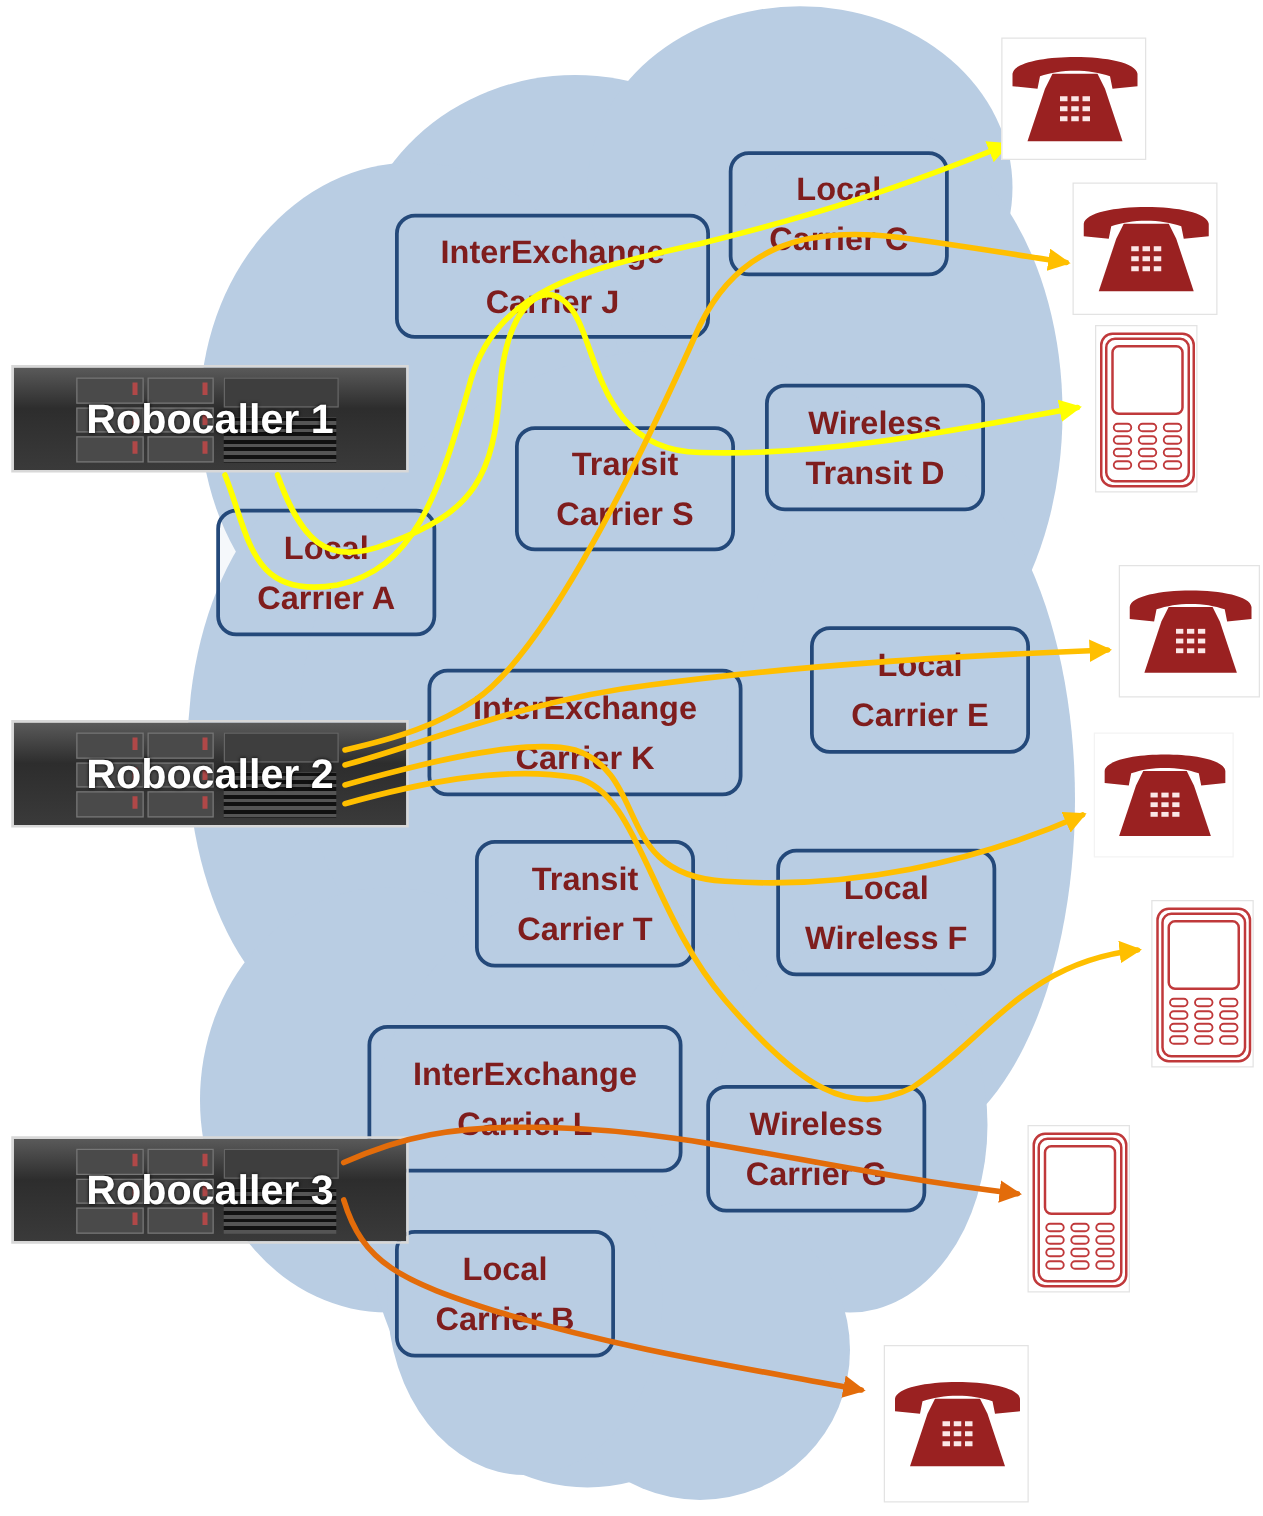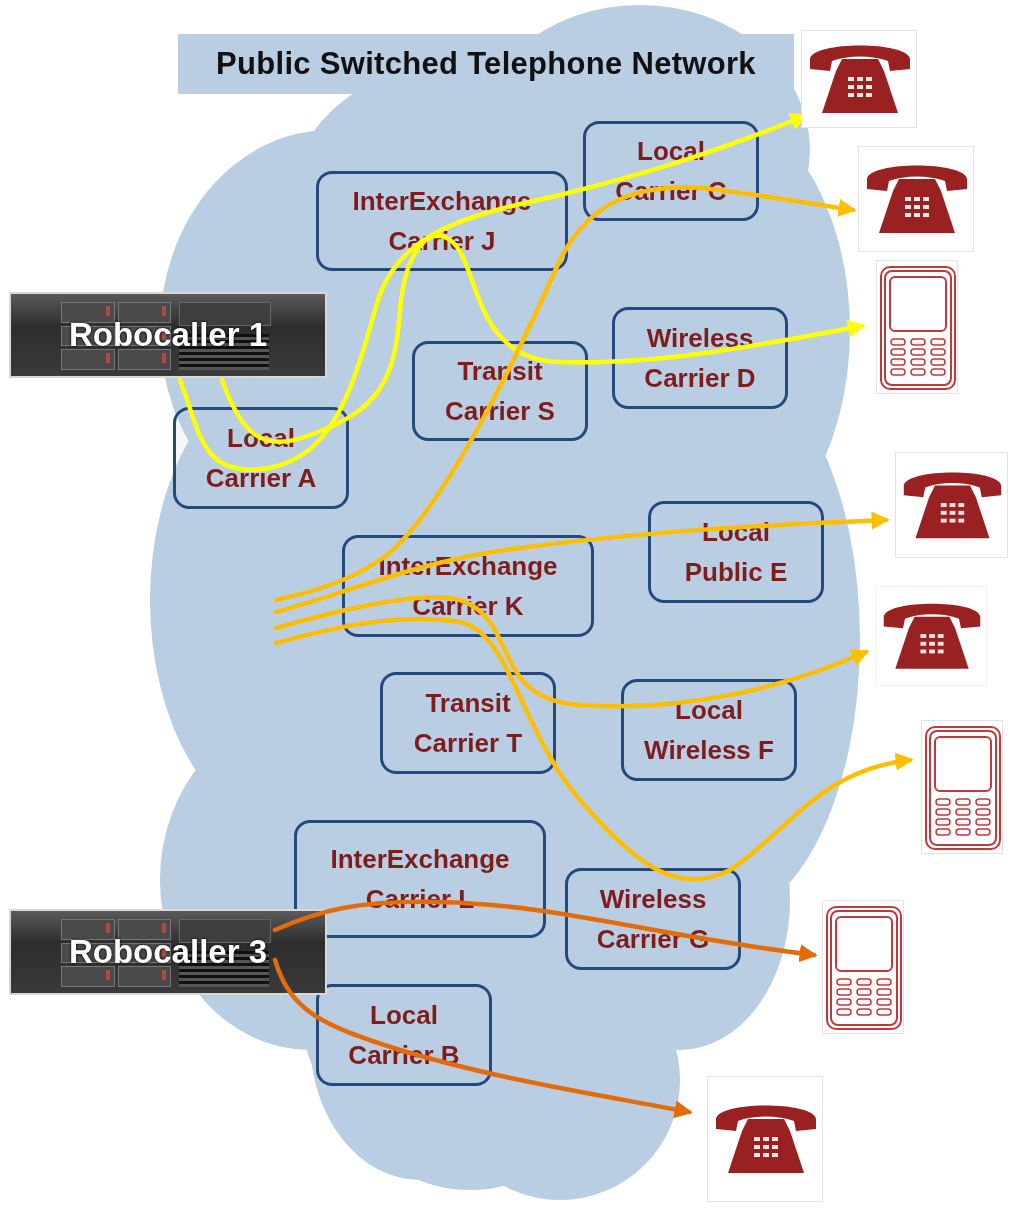--- a/index.html
+++ b/index.html
@@ -32,49 +32,48 @@
       <ellipse cx="540" cy="580" rx="300" ry="300"></ellipse>
       <ellipse cx="720" cy="640" rx="140" ry="280"></ellipse>
       <ellipse cx="310" cy="880" rx="150" ry="170"></ellipse>
       <ellipse cx="470" cy="950" rx="180" ry="240"></ellipse>
       <ellipse cx="680" cy="900" rx="110" ry="150"></ellipse>
       <ellipse cx="560" cy="1080" rx="120" ry="120"></ellipse>
       <ellipse cx="420" cy="1040" rx="110" ry="140"></ellipse>
     </g>
   </svg>
 
-  <div class="title-bar">Public Switched Telephone Network</div>
 
   <div class="carrier" style="left:316px;top:171px;width:252px;height:100px;">
     <span>InterExchange</span>
     <span>Carrier J</span>
   </div>
   <div class="carrier" style="left:583px;top:121px;width:176px;height:100px;">
     <span>Local</span>
     <span>Carrier C</span>
   </div>
   <div class="carrier" style="left:412px;top:341px;width:176px;height:100px;">
     <span>Transit</span>
     <span>Carrier S</span>
   </div>
   <div class="carrier" style="left:612px;top:307px;width:176px;height:102px;">
     <span>Wireless</span>
-    <span>Carrier D</span>
+    <span>Transit D</span>
   </div>
   <div class="carrier" style="left:173px;top:407px;width:176px;height:102px;">
     <span>Local</span>
     <span>Carrier A</span>
   </div>
   <div class="carrier" style="left:342px;top:535px;width:252px;height:102px;">
     <span>InterExchange</span>
     <span>Carrier K</span>
   </div>
   <div class="carrier" style="left:648px;top:501px;width:176px;height:102px;">
     <span>Local</span>
-    <span>Public E</span>
+    <span>Carrier E</span>
   </div>
   <div class="carrier" style="left:380px;top:672px;width:176px;height:102px;">
     <span>Transit</span>
     <span>Carrier T</span>
   </div>
   <div class="carrier" style="left:621px;top:679px;width:176px;height:102px;">
     <span>Local</span>
     <span>Wireless F</span>
   </div>
   <div class="carrier" style="left:294px;top:820px;width:252px;height:118px;">
@@ -95,20 +94,33 @@
         <div class="bay"></div>
         <div class="bay"></div>
         <div class="bay"></div>
         <div class="bay"></div>
         <div class="bay"></div>
         <div class="bay"></div>
       </div>
     <div class="panel"></div>
       <div class="vent"></div>
     <div class="label">Robocaller 1</div>
+  </div>
+  <div class="robocaller" style="left:9px;top:576px;">
+    <div class="bays">
+        <div class="bay"></div>
+        <div class="bay"></div>
+        <div class="bay"></div>
+        <div class="bay"></div>
+        <div class="bay"></div>
+        <div class="bay"></div>
+      </div>
+    <div class="panel"></div>
+      <div class="vent"></div>
+    <div class="label">Robocaller 2</div>
   </div>
   <div class="robocaller" style="left:9px;top:909px;text-align:right;">
     <div class="bays">
         <div class="bay"></div>
         <div class="bay"></div>
         <div class="bay"></div>
         <div class="bay"></div>
         <div class="bay"></div>
         <div class="bay"></div>
       </div>

